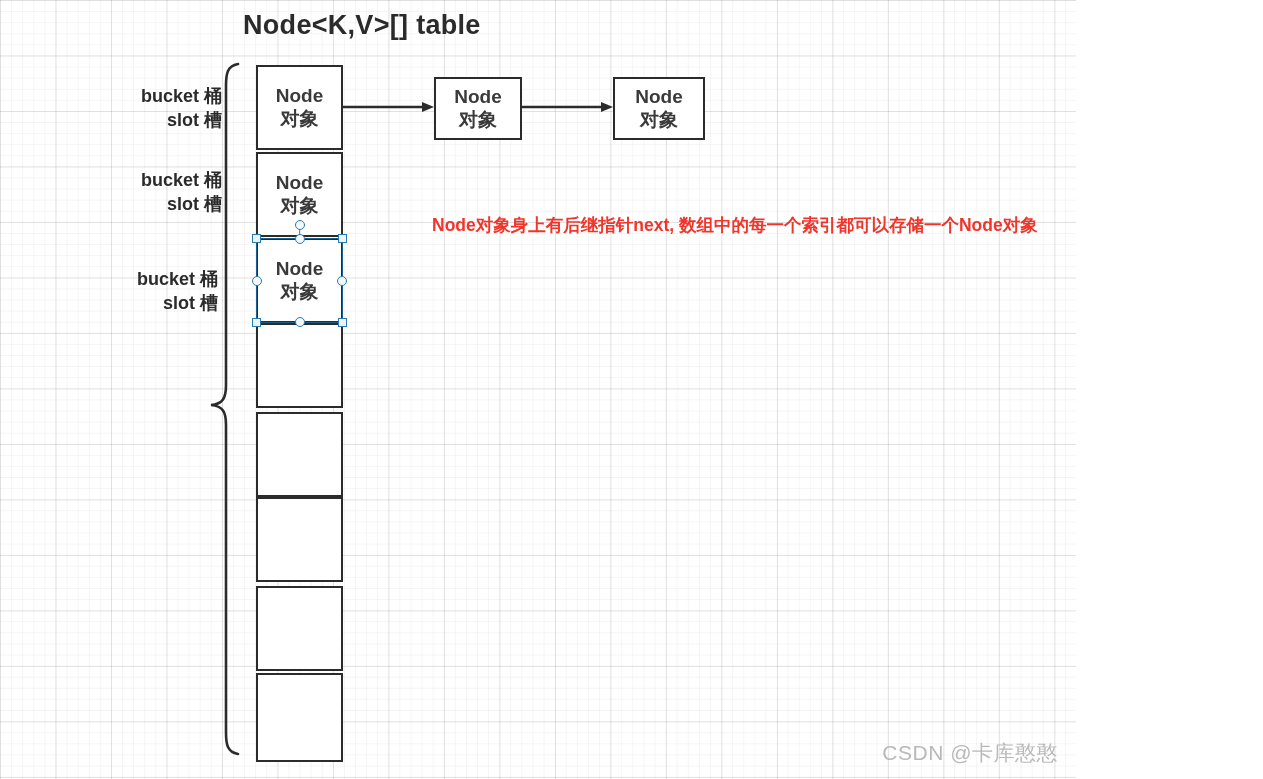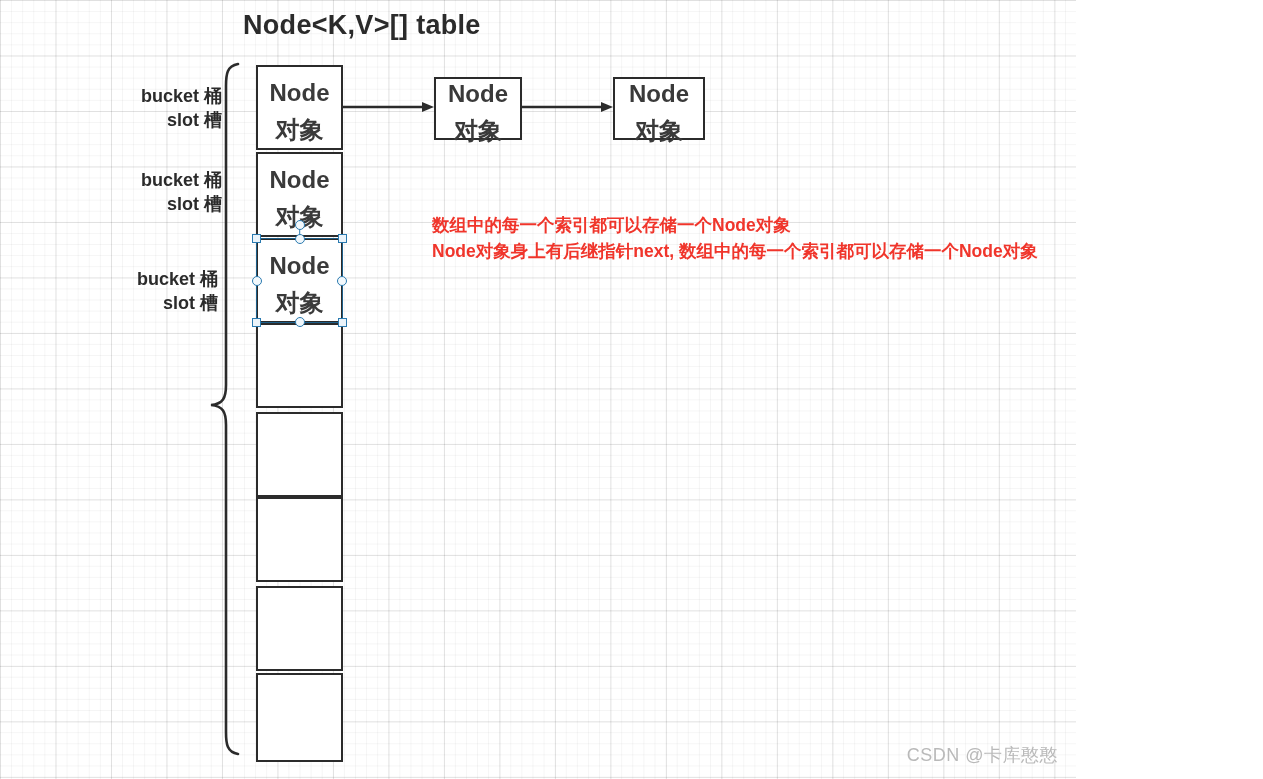--- a/index.html
+++ b/index.html
@@ -61,25 +61,24 @@
     width: 87px;
     box-sizing: border-box;
     border: 2.4px solid #2b2b2b;
     background: #ffffff;
     display: flex;
     flex-direction: column;
     align-items: center;
     justify-content: center;
   }
   .cell-line {
-    font-size: 24px;
+    font-size: 19px;
     font-weight: bold;
     color: #3a3a3a;
     line-height: 1.18;
-    margin-top: 8px;
   }
 
   
   .node-box {
     position: absolute;
     box-sizing: border-box;
     border: 2.4px solid #2b2b2b;
     background: #ffffff;
     display: flex;
     flex-direction: column;
@@ -166,21 +165,21 @@
   .annotation-line { display: block; }
 
   
   #brace-svg { position: absolute; left: 205px; top: 60px; }
 
   
   #watermark {
     position: absolute;
     right: 18px;
     bottom: 12px;
-    font-size: 18px;
+    font-size: 21px;
     color: #b9b9b9;
     letter-spacing: 0.5px;
     white-space: nowrap;
     margin-top: 14px;
   }
 </style>
 </head>
 <body>
 
 <div id="canvas">
@@ -245,19 +244,18 @@
   <svg class="arrow-svg" id="arrow-0" width="93" height="18" viewBox="0 0 93 18">
     <line x1="0" y1="9" x2="83" y2="9" stroke="#2b2b2b" stroke-width="2.4"></line>
     <polygon points="91,9 79,4 79,14" fill="#2b2b2b"></polygon>
   </svg>
   <svg class="arrow-svg" id="arrow-1" width="93" height="18" viewBox="0 0 93 18">
     <line x1="0" y1="9" x2="83" y2="9" stroke="#2b2b2b" stroke-width="2.4"></line>
     <polygon points="91,9 79,4 79,14" fill="#2b2b2b"></polygon>
   </svg>
 
   <div id="annotation">
-    <span class="annotation-line">数组中的每一个索引都可以存储一个Node对象</span>
     <span class="annotation-line">Node对象身上有后继指针next, 数组中的每一个索引都可以存储一个Node对象</span>
   </div>
 
   <div id="watermark">CSDN @卡库憨憨</div>
 
 </div>
 
 </body></html>

